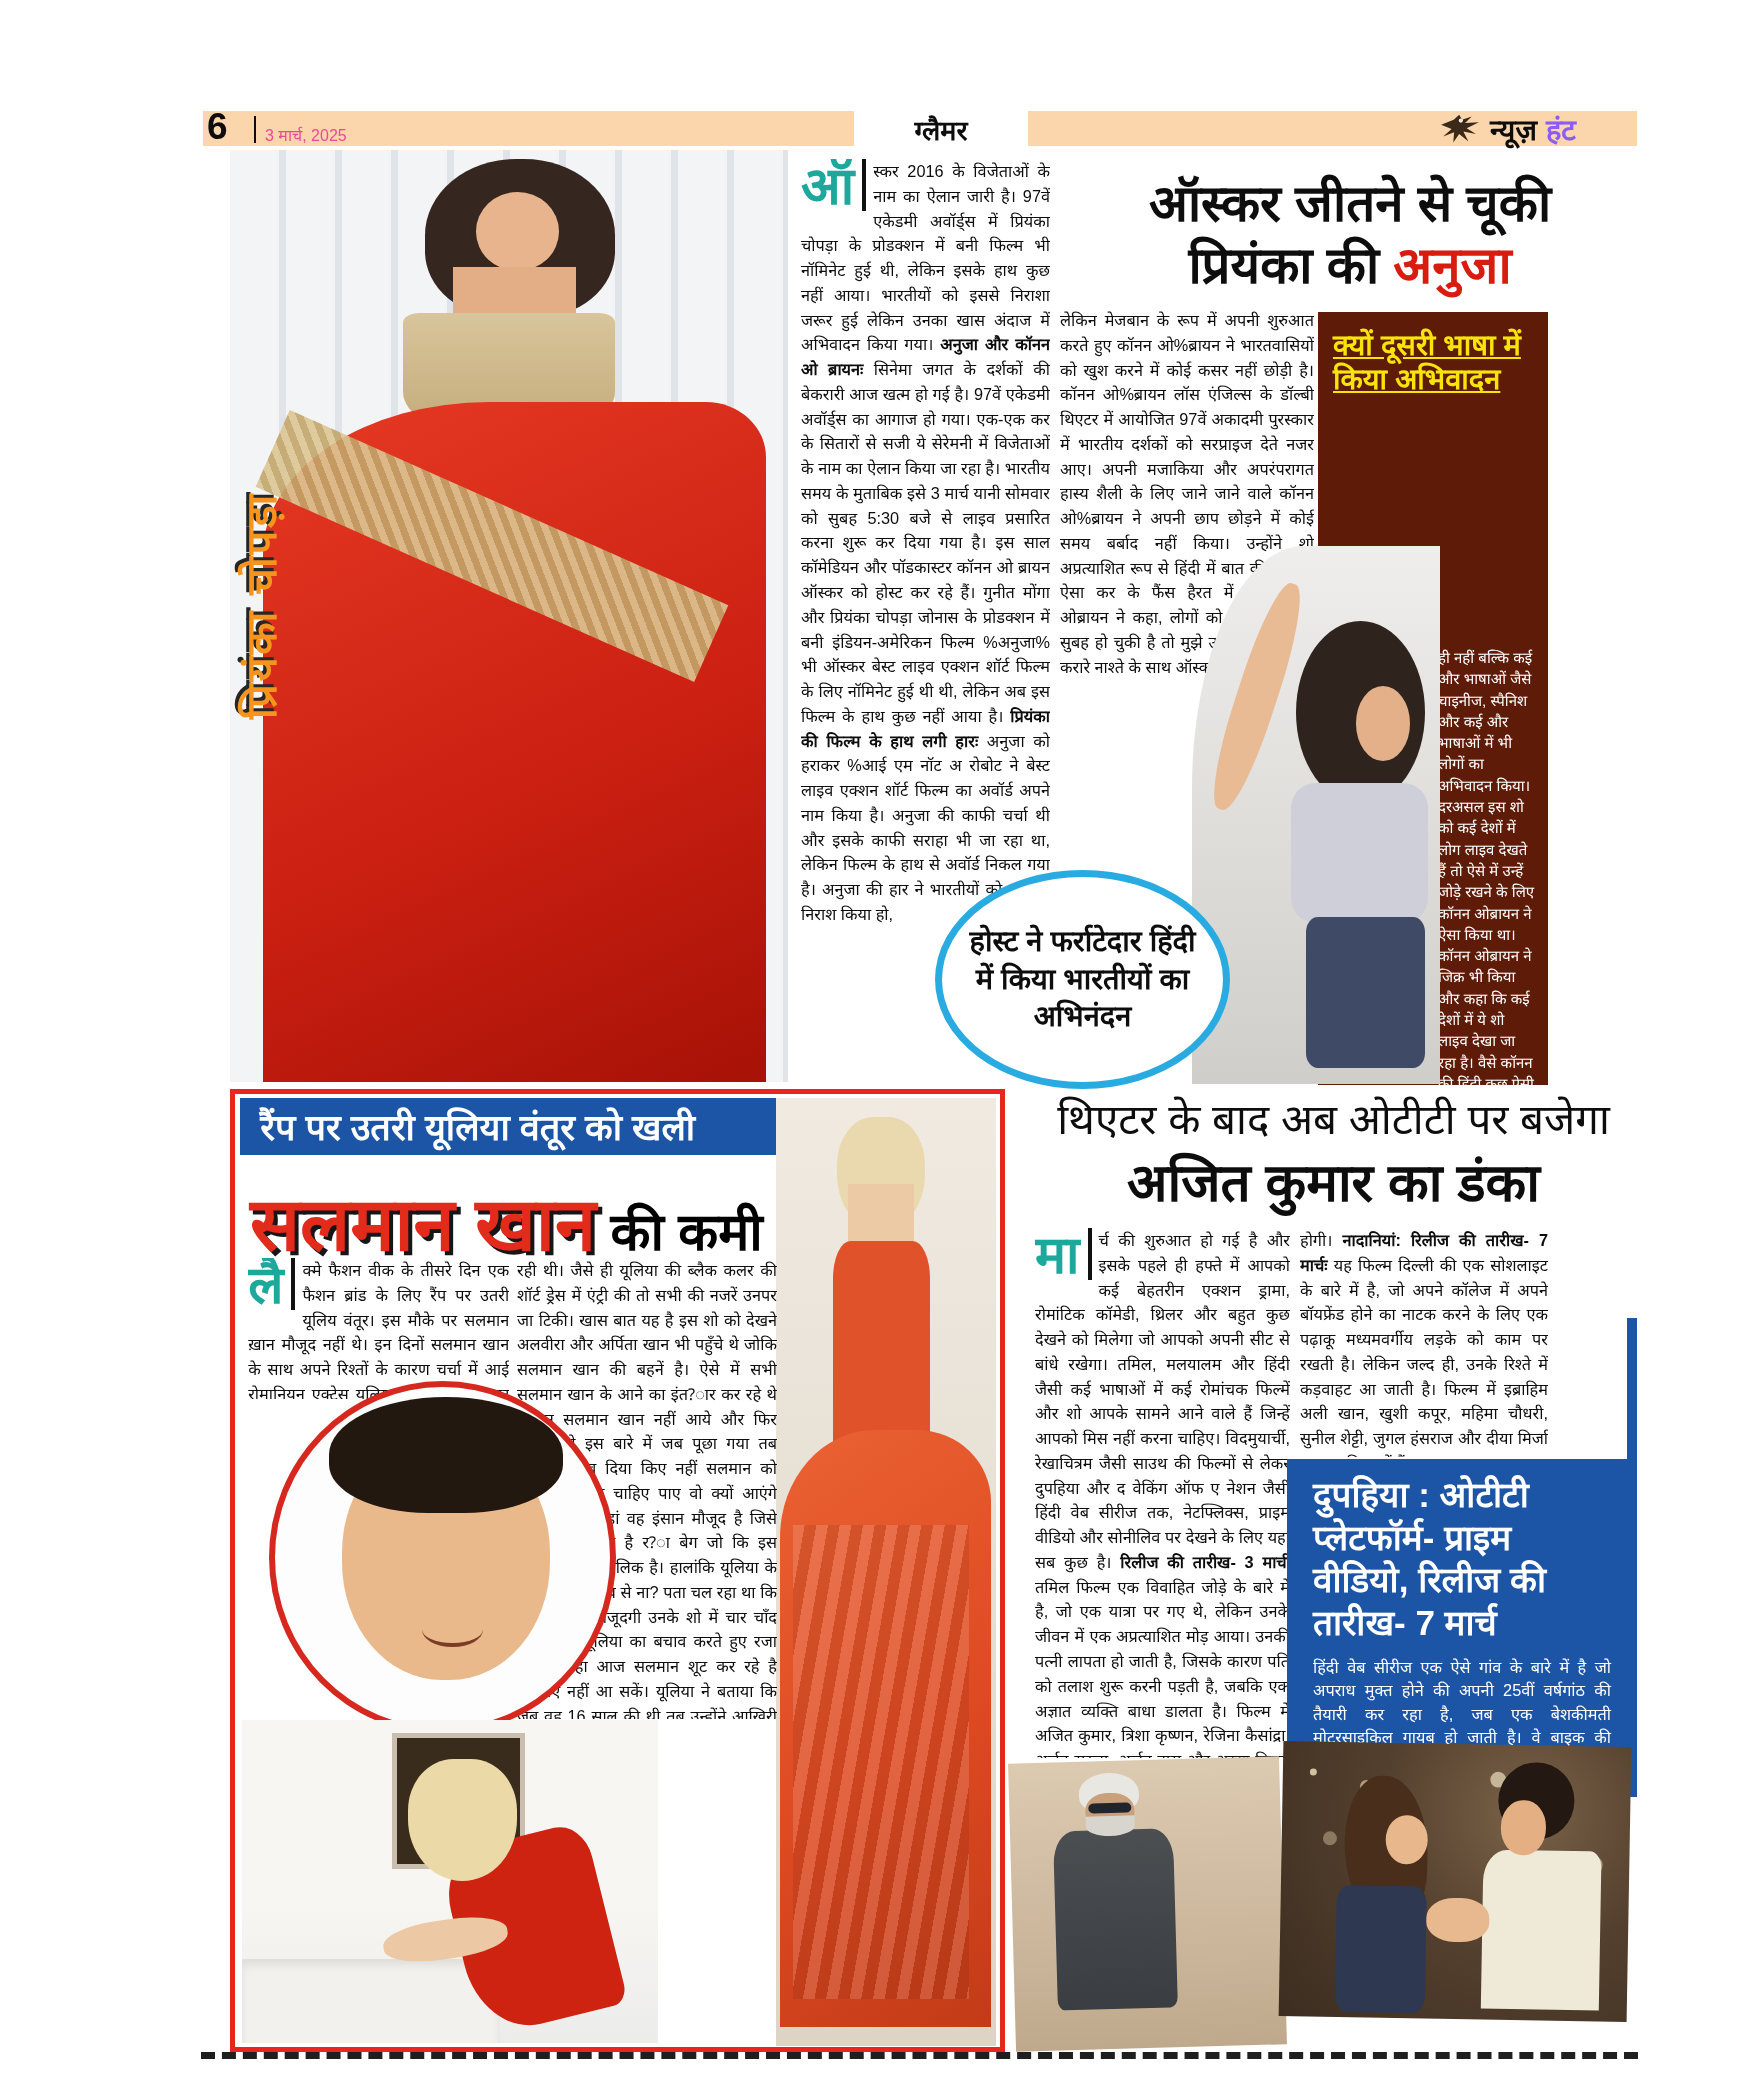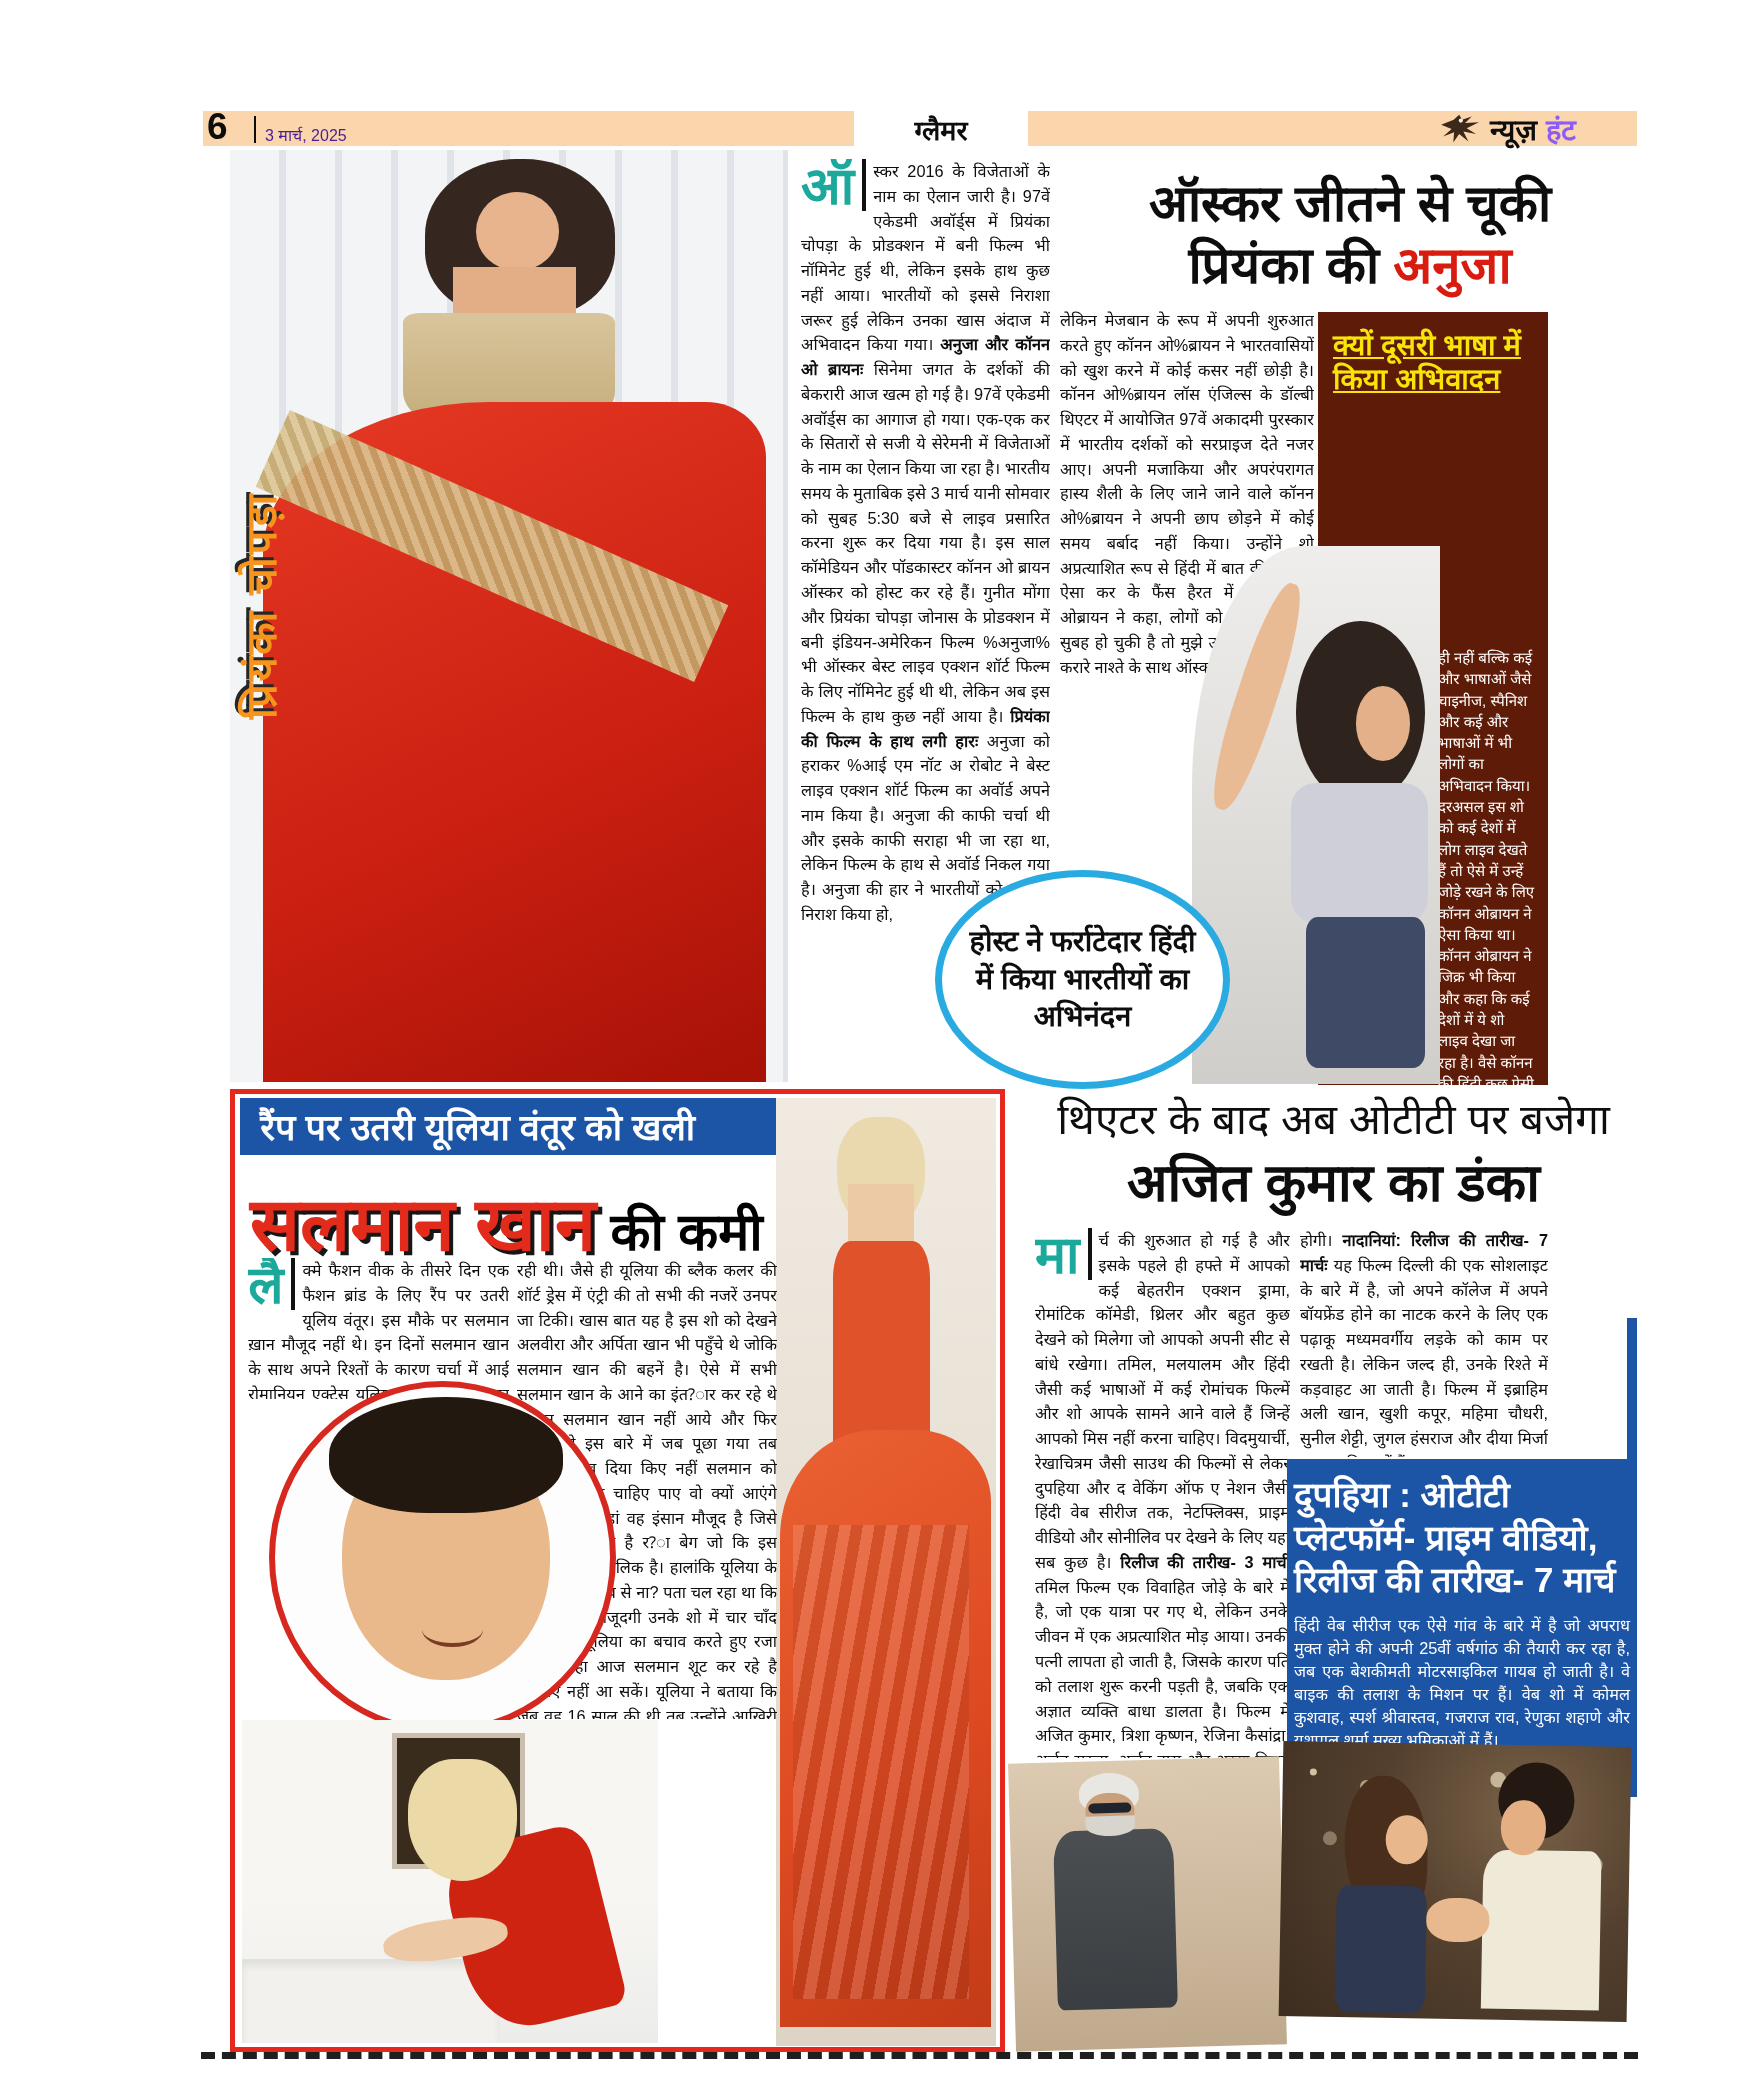--- a/index.html
+++ b/index.html
@@ -4,21 +4,21 @@
 <style>
   html,body{margin:0;padding:0;background:#888;}
   #page{position:relative;width:1760px;height:2097px;background:#ffffff;
         font-family:"Liberation Sans","DejaVu Sans",sans-serif;color:#111;overflow:hidden;}
   .abs{position:absolute;}
   
   .hbar{left:203px;top:111px;width:1434px;height:35px;background:#fbd6ac;}
   .hwhite{left:854px;top:108px;width:174px;height:42px;background:#ffffff;display:flex;align-items:center;justify-content:center;}
   .pagenum{left:207px;top:106px;font-size:37px;font-weight:bold;color:#0d0d0d;}
   .hrule{left:254px;top:116px;width:2.2px;height:27px;background:#0d0d0d;}
-  .hdate{left:265px;top:124px;font-size:16px;color:#4c1d95;}
+  .hdate{left:265px;top:124px;font-size:16px;color:#ec4899;}
   .section-title{font-size:27px;font-weight:bold;color:#0d0d0d;}
   .brand{left:1439px;top:109px;display:flex;align-items:center;gap:9px;}
   .brand .t1{font-size:29px;font-weight:bold;color:#0d0d0d;}
   .brand .t2{font-size:29px;font-weight:bold;color:#8b5cf6;}
   
   .photo{position:absolute;overflow:hidden;}
   
   .ph-pri{left:230px;top:150px;width:558px;height:932px;
      background:repeating-linear-gradient(90deg,#f3f4f6 0 49px,#e0e3e8 49px 56px);}
   .pc-hair{position:absolute;left:35%;top:1%;width:34%;height:17%;background:#352620;border-radius:48% 48% 42% 42%;}
@@ -82,21 +82,21 @@
   .is-hair{position:absolute;left:40%;top:12%;width:26%;height:38%;background:#ecd9a8;border-radius:50% 50% 60% 60%;}
   .is-dress{position:absolute;left:52%;top:36%;width:36%;height:58%;background:#cf2312;border-radius:30% 20% 10% 40%;transform:rotate(-14deg);}
   .is-arm{position:absolute;left:34%;top:62%;width:30%;height:12%;background:#ecc9a4;border-radius:45%;transform:rotate(-8deg);}
   .is-bed{position:absolute;left:0;top:74%;width:62%;height:26%;background:#f2f1ed;box-shadow:inset 0 6.2px 8px rgba(0,0,0,.08);}
   
   .ott-h1{left:1031px;top:1089px;width:605px;text-align:center;font-size:42px;font-weight:normal;color:#0d0d0d;}
   .ott-h2{left:1031px;top:1144px;width:605px;text-align:center;font-size:53px;font-weight:bold;color:#0d0d0d;}
   .a-col1{left:1035px;top:1228px;width:255px;height:530px;}
   .a-col2{left:1300px;top:1228px;width:248px;height:229px;}
   .bluestrip{left:1627px;top:1318px;width:9.7px;height:479px;background:#1d55a6;}
-  .dupbox{left:1287px;top:1459px;width:350px;height:335px;background:#1d55a6;box-sizing:border-box;padding:15px 7px;overflow:hidden;}
+  .dupbox{left:1287px;top:1459px;width:350px;height:335px;background:#1d55a6;box-sizing:border-box;padding:15px 26px;overflow:hidden;}
   .dup-title{color:#ffffff;font-weight:bold;font-size:35px;line-height:1.22;}
   .dup-body{color:#ffffff;font-size:16.3px;line-height:1.42;margin-top:11.5px;text-align:justify;}
   .ph-ajith{left:1012px;top:1760px;width:271px;height:288px;transform:rotate(-1.6deg);
       background:linear-gradient(#dccab1,#c9b499 70%,#bfa98c);}
   .aj-hairw{position:absolute;left:26%;top:4%;width:22%;height:14%;background:#e9e7e2;border-radius:50% 50% 40% 40%;}
   .aj-face{position:absolute;left:28%;top:11%;width:18%;height:13%;background:#caa07b;border-radius:45%;}
   .aj-beard{position:absolute;left:28%;top:19%;width:18%;height:7%;background:#d8d5cf;border-radius:0 0 50% 50%;}
   .aj-shades{position:absolute;left:29%;top:14.5%;width:16%;height:3.5%;background:#20242c;border-radius:5.3px;}
   .aj-jacket{position:absolute;left:16%;top:24%;width:44%;height:62%;background:linear-gradient(#4c4f52,#3a3d41);border-radius:18% 18% 6% 6%;}
   .ph-couple{left:1281px;top:1744px;width:348px;height:275px;transform:rotate(1deg);

